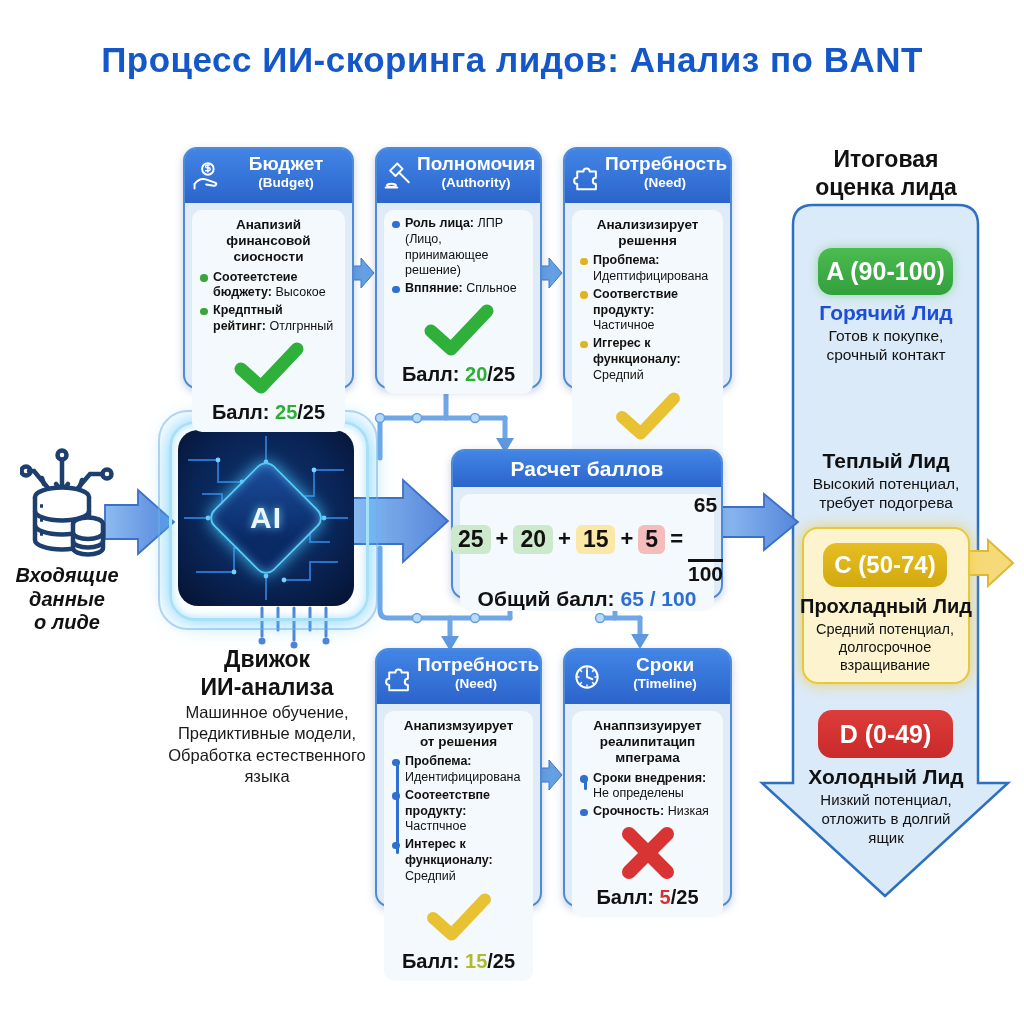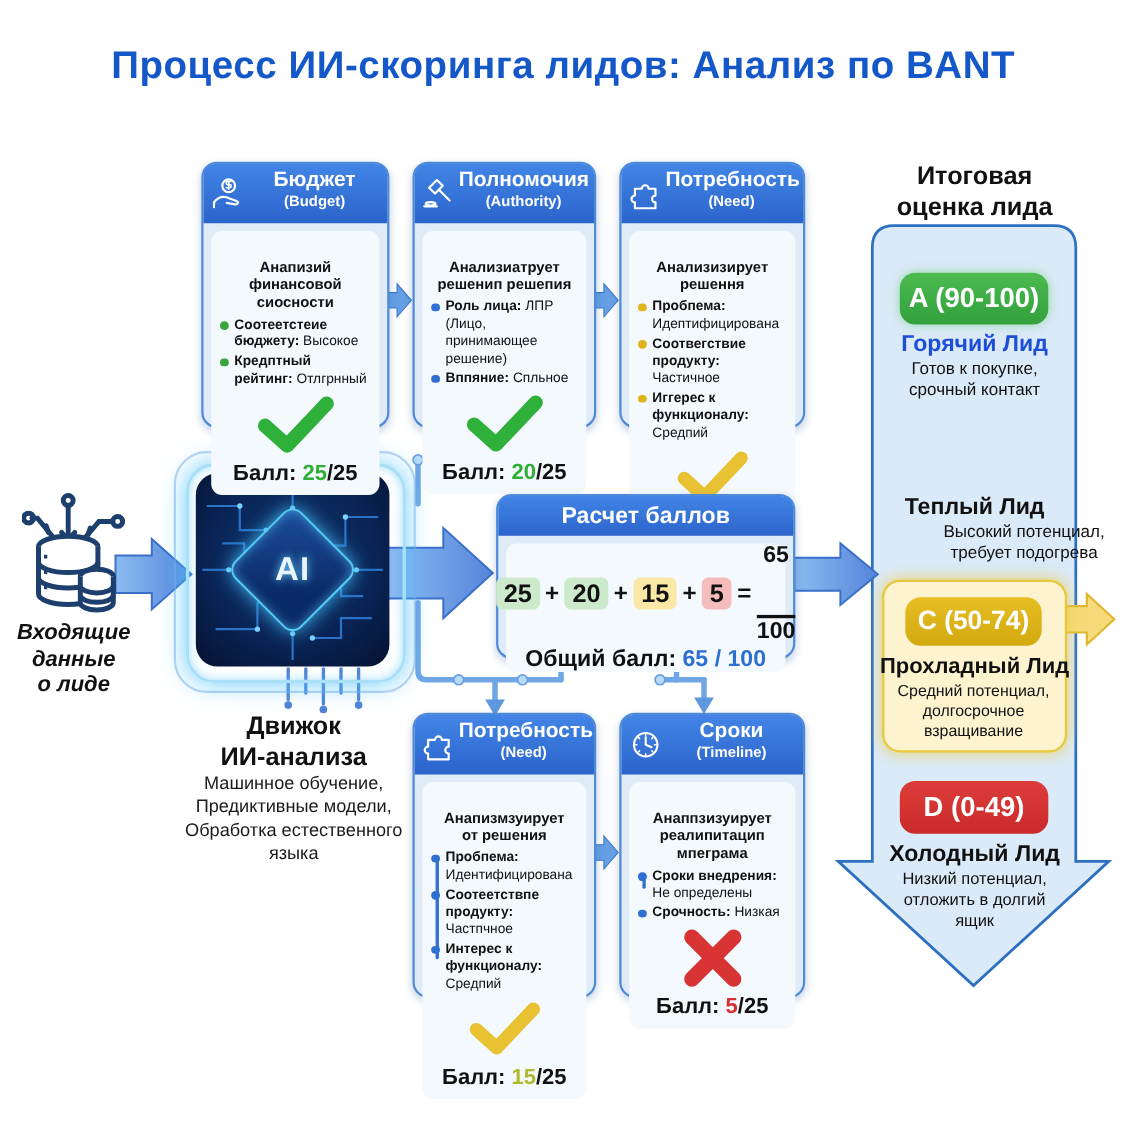--- a/index.html
+++ b/index.html
@@ -19,21 +19,21 @@
   .pos1{left:375px;top:147px;width:163px;height:238px;}
   .pos2{left:563px;top:147px;width:165px;height:238px;}
   .pos3{left:375px;top:648px;width:163px;height:255px;}
   .pos4{left:563px;top:648px;width:165px;height:255px;}
   .chead{position:relative;background:linear-gradient(#4285e6,#2b64cb);border-radius:11px 11px 0 0;
          padding:5px 5px 5px 40px;text-align:center;color:#fff;min-height:44px;}
   .chead .ht{font-size:19px;font-weight:bold;line-height:1.1;}
   .chead .hs{font-size:13.5px;font-weight:bold;line-height:1.15;}
   .chead .hicon{position:absolute;left:6px;top:50%;transform:translateY(-50%);width:32px;height:32px;}
   .cbody{flex:1;margin:7px;background:#f4f9fe;border-radius:10px;display:flex;flex-direction:column;
-         padding:24px 7px 8px;}
+         padding:6px 7px 8px;}
   .btitle{text-align:center;font-size:13.5px;font-weight:bold;line-height:1.2;margin:1px 0 4px;color:#111;}
   ul.bullets{list-style:none;margin:0;padding:0 0 0 14px;position:relative;color:#111;}
   ul.bullets li{position:relative;font-size:12.5px;line-height:1.26;margin-bottom:2px;}
   ul.bullets li::before{content:"";position:absolute;left:-13px;top:4.5px;width:7.5px;height:7.5px;
          border-radius:50%;background:var(--dot,#2f6fd0);}
   .b-label{font-weight:bold;}
   .linked ul.bullets::after{content:"";position:absolute;left:4.5px;top:9px;bottom:32px;width:3px;
          background:#2f6fd0;border-radius:2px;}
   .mark{margin-top:auto;display:flex;justify-content:center;align-items:center;height:62px;}
   .score{text-align:center;font-size:20px;font-weight:bold;color:#111;margin-top:2px;}
@@ -61,21 +61,21 @@
          color:#fff;font-weight:bold;font-size:25px;border-radius:14px;}
   #badge-a{left:818px;top:248px;width:135px;height:47px;background:linear-gradient(#4cbb50,#33a03c);
            box-shadow:0 0 10px rgba(90,200,100,.55);}
   #badge-b{left:818px;top:396px;width:135px;height:47px;background:linear-gradient(#478fa0,#357e8f);}
   #badge-c{left:823px;top:543px;width:124px;height:44px;background:linear-gradient(#e7bd24,#d2a90f);font-size:24px;}
   #badge-d{left:818px;top:710px;width:135px;height:48px;background:linear-gradient(#dd3d3a,#c92a2a);}
   .gtitle{font-weight:bold;font-size:21px;}
   #ttl-a{left:795px;top:301px;width:182px;color:#1d4ed8;}
   #dsc-a{left:795px;top:326px;width:182px;font-size:15.5px;line-height:1.25;}
   #ttl-b{left:795px;top:449px;width:182px;}
-  #dsc-b{left:795px;top:474px;width:182px;font-size:15.5px;line-height:1.25;margin-left:45px;}
+  #dsc-b{left:795px;top:474px;width:182px;font-size:15.5px;line-height:1.25;}
   #c-card{left:802px;top:527px;width:164px;height:153px;z-index:1;position:absolute;background:#fdf4cf;
           border:2.5px solid #e7c83d;border-radius:16px;box-shadow:0 0 14px rgba(240,205,70,.85);}
   #ttl-c{left:798px;top:595px;width:176px;font-size:20px;font-weight:bold;}
   #dsc-c{left:802px;top:620px;width:166px;font-size:14.5px;line-height:1.25;}
   #ttl-d{left:795px;top:765px;width:182px;}
   #dsc-d{left:795px;top:791px;width:182px;font-size:15px;line-height:1.25;}
   
   #input-label{left:4px;top:564px;width:126px;font-size:20px;font-weight:bold;line-height:1.18;font-style:italic;}
   #engine-title{left:172px;top:646px;width:190px;font-size:23px;font-weight:bold;line-height:1.2;}
   #engine-sub{left:143px;top:702px;width:248px;font-size:16.5px;line-height:1.3;color:#1a1a1a;}
@@ -285,22 +285,20 @@
           <path d="M8,12 L16,4 L22,10 L14,18 Z"></path>
           <path d="M18,14 L29,25"></path>
           <path d="M3,31 h13"></path>
             <ellipse cx="9.5" cy="28.5" rx="5" ry="1.8"></ellipse>
         </g>
       </svg>
       <div class="ht">Полномочия</div>
       <div class="hs">(Authority)</div>
     </div>
     <div class="cbody">
-      <div class="btitle pre">Анализиатрует
-решенип решепия</div>
       <ul class="bullets">
         <li><span class="b-label">Роль лица:</span> <span>ЛПР (Лицо, принимающее решение)</span></li>
         <li><span class="b-label">Вппяние:</span> <span>Спльное</span></li>
       </ul>
       <div class="mark">
         <svg width="76" height="54" viewBox="0 0 76 54">
             <path d="M10,28 L30,46 L66,8" stroke="#2eb03a" stroke-width="13" fill="none" stroke-linecap="round" stroke-linejoin="round"></path>
           </svg>
       </div>
       <div class="score">

